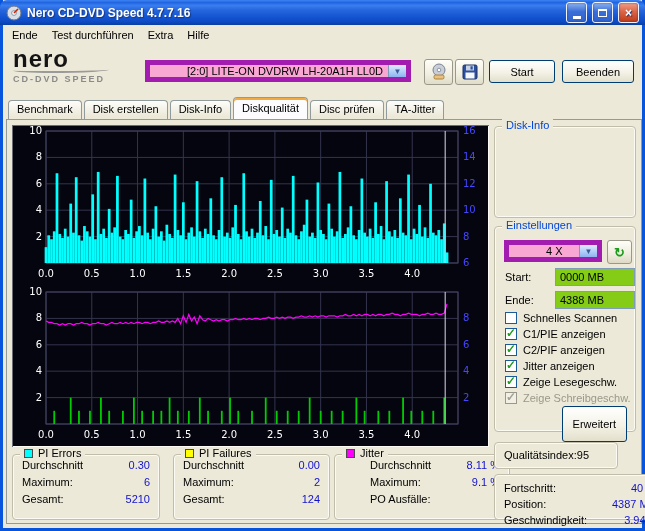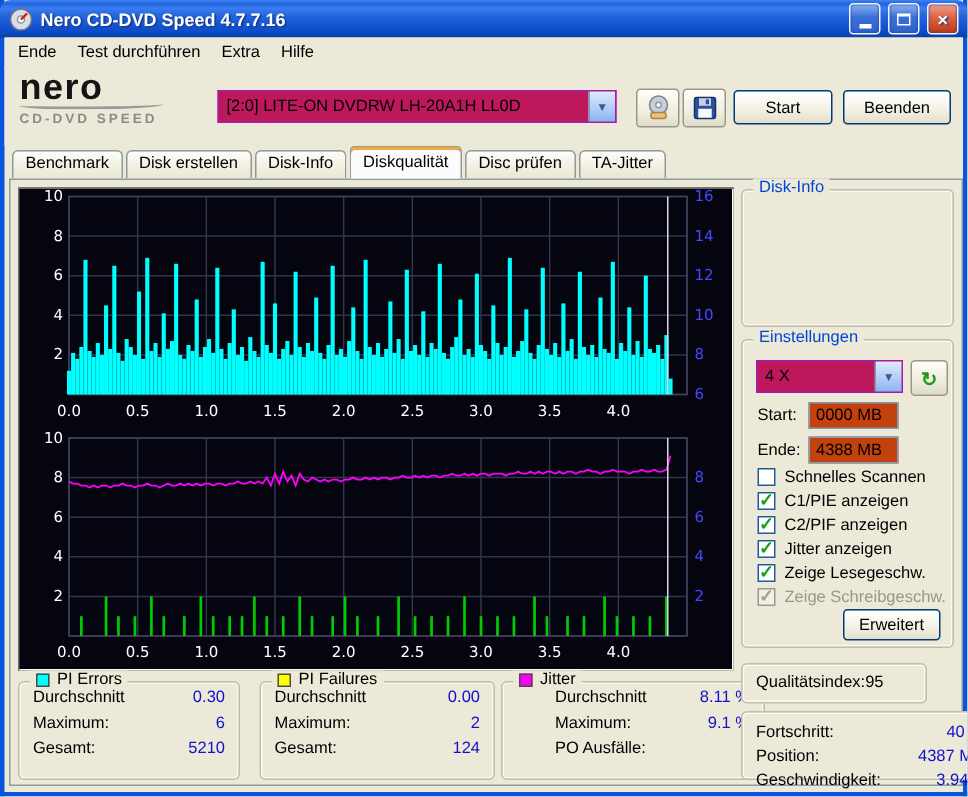--- a/index.html
+++ b/index.html
@@ -26,21 +26,21 @@
   
   .menubar{position:absolute;left:0;top:25px;right:0;height:20px;display:flex;align-items:center;
     background:#ece9d8;border-bottom:1px solid #d8d4c0;padding-left:2px;}
   .menuitem{padding:2px 7px;cursor:default;}
   
   .toolbar{position:absolute;left:0;top:45px;right:0;height:52px;background:#ece9d8;}
   .brand{position:absolute;left:10px;top:2px;width:130px;}
   .brand .nero{font-size:24px;font-weight:bold;letter-spacing:1px;color:#141414;line-height:24px;}
   .brand .prod{font-size:9px;font-weight:bold;letter-spacing:2px;color:#8a8a8a;margin-top:1px;}
   .brand .swoosh{width:96px;height:4px;border-bottom:2px solid #9a9a9a;border-radius:0 0 60% 40%;margin-top:-4px;}
-  .combo{position:absolute;display:flex;border:1px solid #a21caf;background:#be185d;height:22px;box-sizing:border-box;align-items:center;}
+  .combo{position:absolute;display:flex;border:5px solid #a21caf;background:#f9a8d4;height:22px;box-sizing:border-box;align-items:center;padding-left:32px;}
   .combo .txt{flex:1;padding:0 5px;white-space:nowrap;overflow:hidden;}
   .combo .arrow{width:17px;align-self:stretch;background:linear-gradient(180deg,#dfeafc,#aecbf7 60%,#8cb4f1);
     border-left:1px solid #7f9db9;display:flex;align-items:center;justify-content:center;font-size:8px;color:#3b5a9b;}
   .drivecombo{left:142px;top:15px;width:266px;}
   .toolbtn{position:absolute;top:14px;width:27px;height:24px;border:1px solid #9a9web;border:1px solid #9a988a;border-radius:3px;
     background:linear-gradient(180deg,#fffef8,#f0eee0 60%,#dfdcc8);display:flex;align-items:center;justify-content:center;}
   .xpbtn{position:absolute;top:15px;height:23px;box-sizing:border-box;border:1px solid #003c74;border-radius:3px;
     background:linear-gradient(180deg,#ffffff,#f4f2e6 55%,#e2dfcb);font-size:11px;font-family:"Liberation Sans",sans-serif;
     display:flex;align-items:center;justify-content:center;padding:0 10px;}
   
@@ -65,30 +65,30 @@
   .srow:first-of-type{margin-top:12px;}
   .bluev{color:#1212cc;}
   
   .infogrid{display:grid;grid-template-columns:46px 1fr;row-gap:4px;padding:14px 0 0 9px;line-height:13px;}
   
   .speedcombo{left:9px;top:13px;width:98px;}
   .refreshbtn{position:absolute;left:112px;top:13px;width:23px;height:22px;border:1px solid #9a988a;border-radius:3px;
     background:linear-gradient(180deg,#fffef8,#efecdd 60%,#ddd9c4);display:flex;align-items:center;justify-content:center;
     color:#1c9a1c;font-weight:bold;font-size:13px;}
   .slab{position:absolute;left:10px;line-height:13px;}
-  .field{position:absolute;left:44px;width:60px;height:18px;box-sizing:border-box;border:1px solid #7f9db9;background:#c2410c;
+  .field{position:absolute;left:60px;width:80px;height:18px;box-sizing:border-box;border:1px solid #7f9db9;background:#84cc16;
     line-height:16px;padding:0 4px;}
   .chk{position:absolute;left:10px;display:flex;align-items:center;gap:6px;height:13px;}
   .box{position:relative;width:12px;height:12px;border:1px solid #1d5a99;background:#fff;box-sizing:border-box;flex:none;}
   .box .mark{position:absolute;left:0px;top:-3px;color:#1c9e1c;font-size:12px;font-weight:bold;line-height:14px;}
   .chk.disabled{color:#9a988a;}
   .chk.disabled .box{border-color:#9a988a;background:#f2f0e4;}
   .chk.disabled .box .mark{color:#a0a094;}
   .chk.c0{top:84px;} .chk.c1{top:100px;} .chk.c2{top:116px;} .chk.c3{top:132px;} .chk.c4{top:148px;} .chk.c5{top:164px;}
-  .advbtn{position:absolute;right:8px;top:179px;height:21px;}
+  .advbtn{position:absolute;right:8px;top:179px;height:36px;}
   
   .qrow{display:flex;justify-content:space-between;padding:6px 30px 0 9px;}
   .prow{display:flex;justify-content:space-between;margin:3px 9px 0 9px;line-height:13px;}
   .prow:first-of-type{margin-top:7px;}
 </style>
 </head>
 <body>
 
 <div class="window">
 

